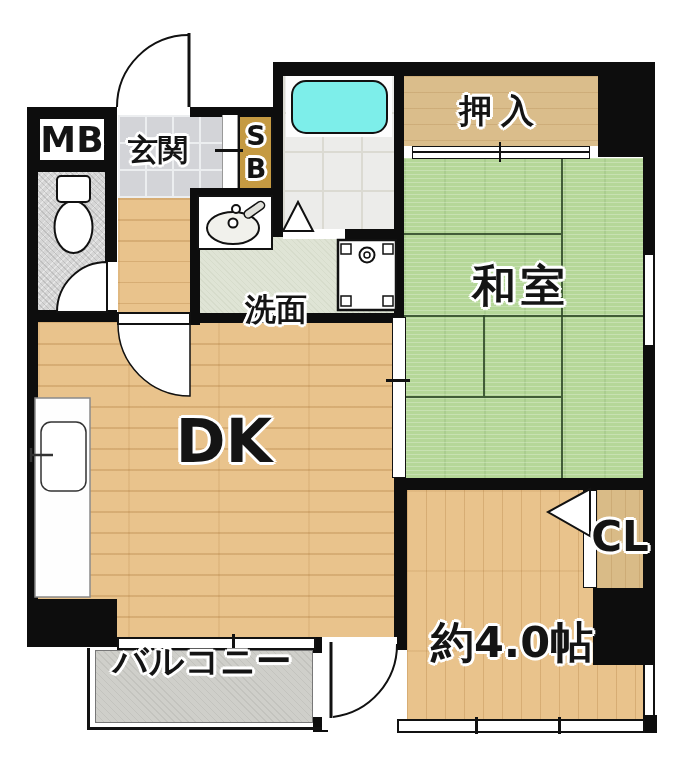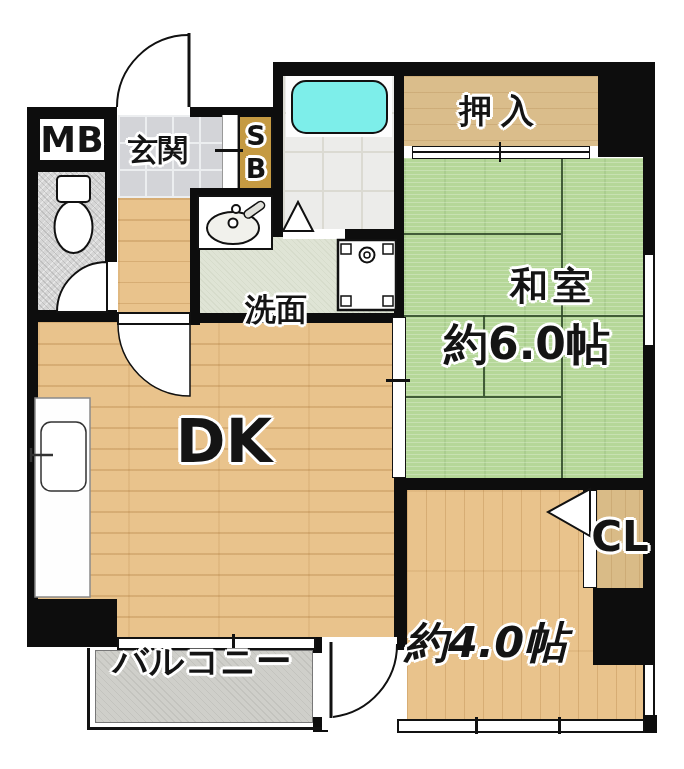--- a/index.html
+++ b/index.html
@@ -173,21 +173,20 @@
       <line x1="31" y1="455" x2="53" y2="455" stroke="#333" stroke-width="2.5"></line>
       <line x1="31" y1="448" x2="31" y2="462" stroke="#333" stroke-width="2.5"></line>
     </g>
   </svg>
 
   <div class="lbl" style="left:72px;top:140px;font-size:36px;">MB</div>
   <div class="lbl" style="left:158px;top:150px;font-size:30px;">玄関</div>
   <div class="lbl" style="left:256px;top:135px;font-size:27px;">S</div>
   <div class="lbl" style="left:256px;top:168px;font-size:27px;">B</div>
   <div class="lbl" style="left:501px;top:110px;font-size:33px;letter-spacing:9px;">押入</div>
-  <div class="lbl" style="left:521px;top:286px;font-size:38px;letter-spacing:5px;margin-left:32px;">和室</div>
-  <div class="lbl" style="left:527px;top:344px;font-size:44px;">約6.0帖</div>
+  <div class="lbl" style="left:521px;top:286px;font-size:44px;letter-spacing:5px;">和室</div>
   <div class="lbl" style="left:276px;top:277px;font-size:31px;margin-top:32px;">洗面</div>
   <div class="lbl" style="left:224px;top:441px;font-size:60px;">DK</div>
-  <div class="lbl" style="left:486px;top:642px;font-size:43px;font-style:italic;">約4.0帖</div>
+  <div class="lbl" style="left:512px;top:642px;font-size:43px;">約4.0帖</div>
   <div class="lbl" style="left:620px;top:537px;font-size:42px;">CL</div>
   <div class="lbl" style="left:202px;top:661px;font-size:35px;">バルコニー</div>
 
 </div>
 
 </body></html>

